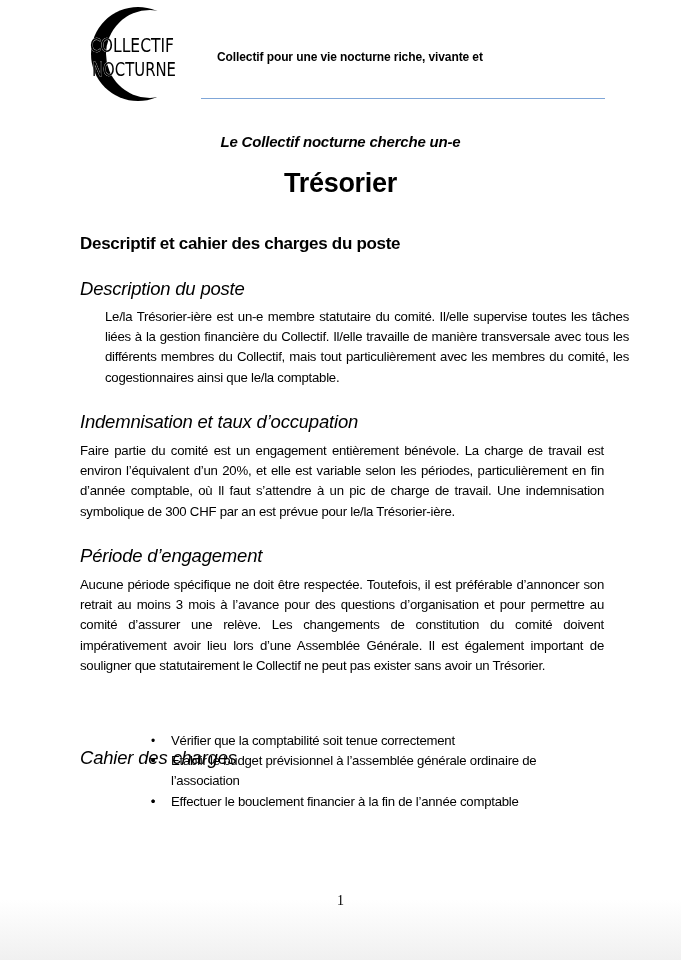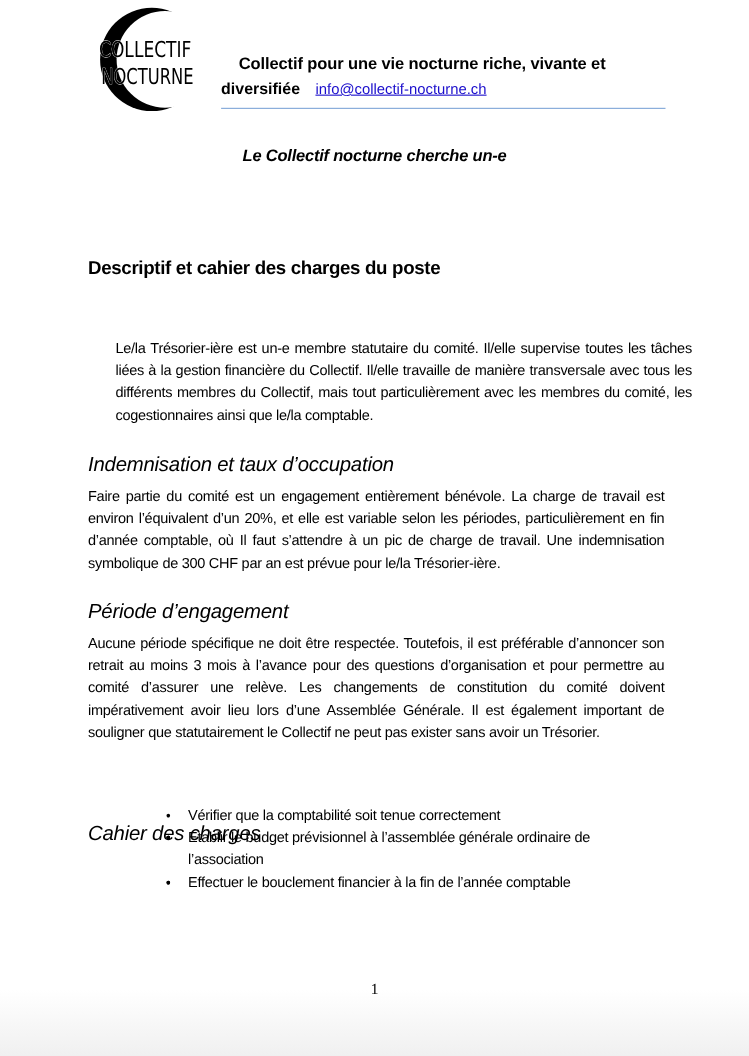--- a/index.html
+++ b/index.html
@@ -6,21 +6,21 @@
     body {
       width: 681px; height: 960px; overflow: hidden; position: relative;
       background: linear-gradient(to bottom, #ffffff 0px, #ffffff 900px, #f0f0f0 960px);
       font-family: "Liberation Sans", "DejaVu Sans", sans-serif;
       color: #000;
     }
     .page { position: absolute; left: 0; top: 0; width: 681px; height: 960px; }
     .logo { position: absolute; left: 80px; top: 6px; width: 105px; height: 96px; }
     .logo svg { display: block; }
     .org-line1 {
-      position: absolute; left: 217px; top: 50px; font-size: 15px; font-weight: bold;
+      position: absolute; left: 217px; top: 50px; font-size: 12px; font-weight: bold;
       letter-spacing: -0.1px; white-space: nowrap;
     }
     .org-line2 {
       position: absolute; left: 201px; top: 73px; font-size: 14.5px; font-weight: bold;
       white-space: nowrap;
     }
     .org-email {
       font-weight: normal; color: #1a0dcc; text-decoration: underline; font-size: 13.5px;
       margin-left: 10px; cursor: pointer;
     }
@@ -74,30 +74,28 @@
           <circle cx="70" cy="48" r="44" fill="black"></circle>
         </mask>
       </defs>
       <circle cx="58" cy="48" r="47" fill="#000" mask="url(#crescentMask)"></circle>
       <text x="10" y="46" font-family="'DejaVu Sans', sans-serif" font-size="20" textLength="84" lengthAdjust="spacingAndGlyphs" fill="#000" stroke="#fff" stroke-width="0.6" paint-order="stroke">COLLECTIF</text>
       <text x="12" y="70" font-family="'DejaVu Sans', sans-serif" font-size="20" textLength="84" lengthAdjust="spacingAndGlyphs" fill="#000" stroke="#fff" stroke-width="0.6" paint-order="stroke">NOCTURNE</text>
     </svg>
   </div>
 
   <div class="org-line1">Collectif pour une vie nocturne riche, vivante et</div>
-  <div class="org-line2">
-    <span>diversifiée</span>
-    <span class="org-email">info@collectif-nocturne.ch</span>
-  </div>
   <div class="header-rule"></div>
 
   <div class="subtitle">Le Collectif nocturne cherche un-e</div>
+  <div class="title">Trésorier</div>
 
   <div class="section-title">Descriptif et cahier des charges du poste</div>
 
+  <div class="h2" style="top:278px;">Description du poste</div>
   <div class="para" style="top:307px;margin-left:25px;">Le/la Trésorier-ière est un-e membre statutaire du comité. Il/elle supervise toutes les tâches liées à la gestion financière du Collectif. Il/elle travaille de manière transversale avec tous les différents membres du Collectif, mais tout particulièrement avec les membres du comité, les cogestionnaires ainsi que le/la comptable.</div>
 
   <div class="h2" style="top:411px;">Indemnisation et taux d’occupation</div>
   <div class="para" style="top:441px;">Faire partie du comité est un engagement entièrement bénévole. La charge de travail est environ l’équivalent d’un 20%, et elle est variable selon les périodes, particulièrement en fin d’année comptable, où Il faut s’attendre à un pic de charge de travail. Une indemnisation symbolique de 300 CHF par an est prévue pour le/la Trésorier-ière.</div>
 
   <div class="h2" style="top:545px;">Période d’engagement</div>
   <div class="para" style="top:575px;">Aucune période spécifique ne doit être respectée. Toutefois, il est préférable d’annoncer son retrait au moins 3 mois à l’avance pour des questions d’organisation et pour permettre au comité d’assurer une relève. Les changements de constitution du comité doivent impérativement avoir lieu lors d’une Assemblée Générale. Il est également important de souligner que statutairement le Collectif ne peut pas exister sans avoir un Trésorier.</div>
 
   <div class="h2" style="top:699px;margin-top:48px;">Cahier des charges</div>
   <ul class="list">

